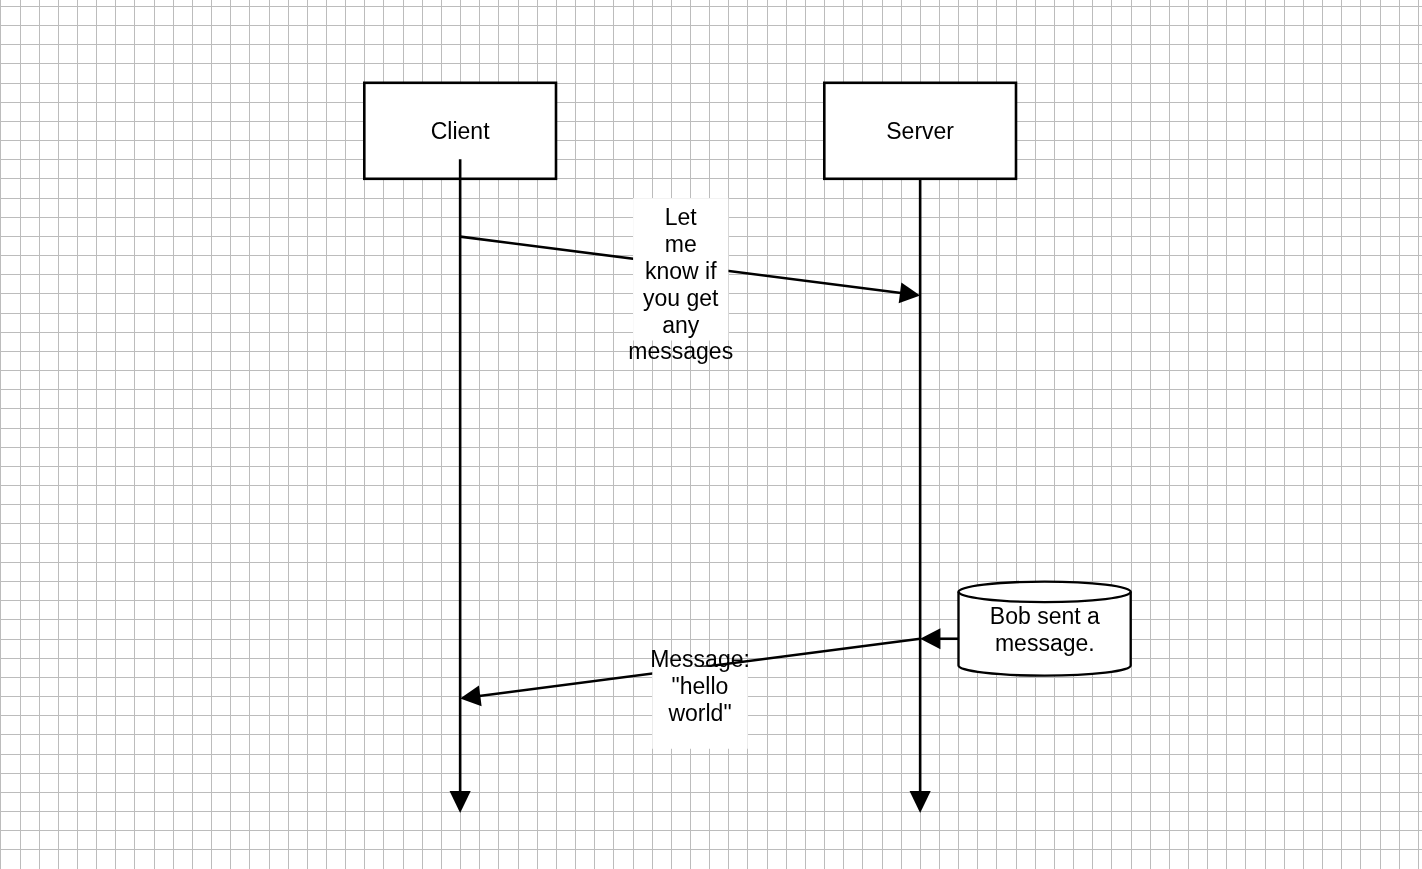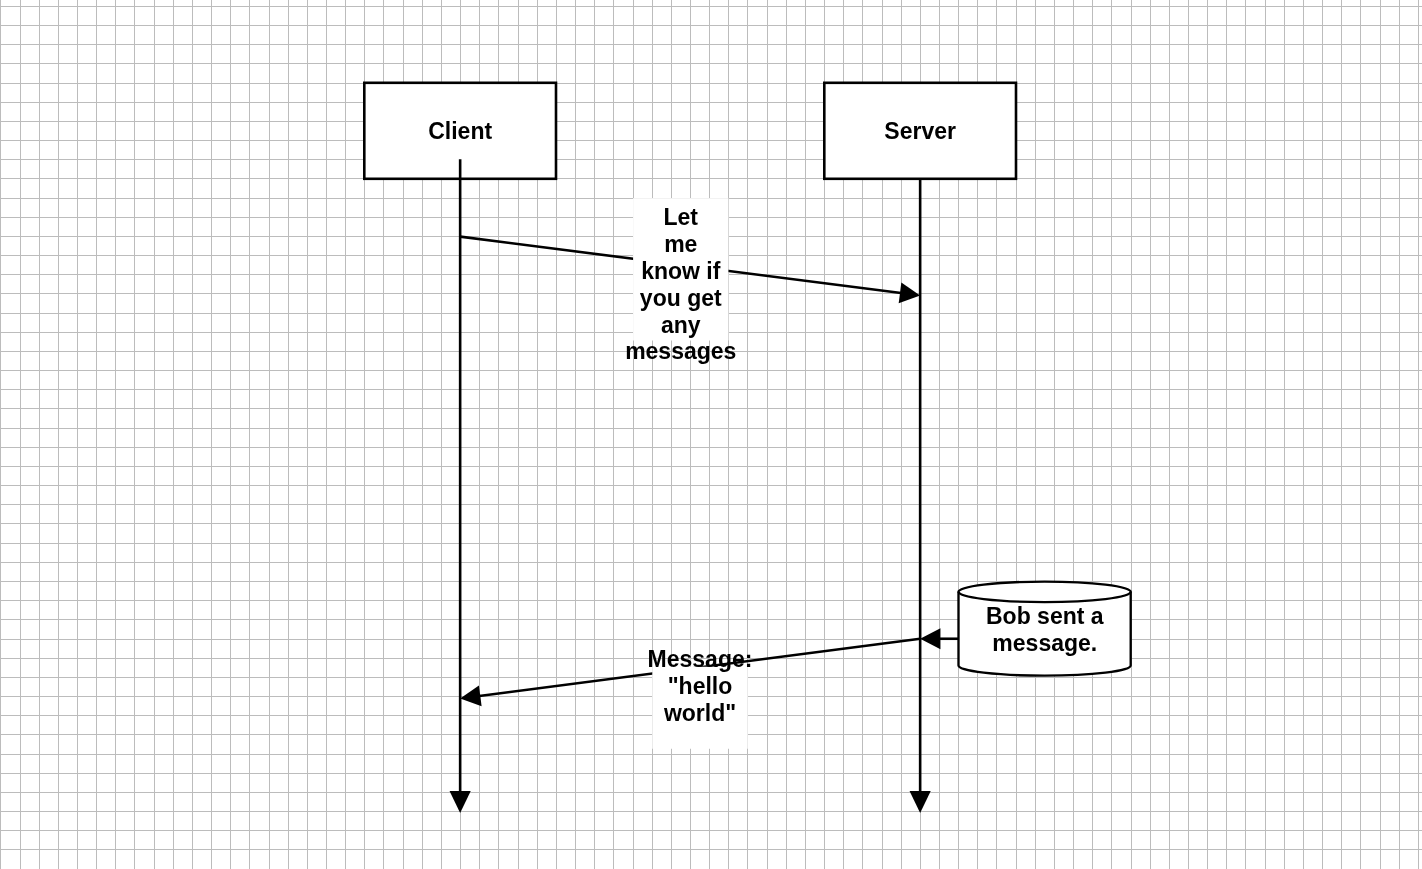--- a/index.html
+++ b/index.html
@@ -1,20 +1,20 @@
 <!DOCTYPE html>
 <html><head>
 <meta charset="utf-8">
 <title>Sequence Diagram</title>
 <style>
   html,body{margin:0;padding:0;}
   body{width:1422px;height:869px;overflow:hidden;background:#ffffff;
        font-family:"Liberation Sans",sans-serif;
        -webkit-font-smoothing:antialiased;}
-  #canvas{position:relative;width:1422px;height:869px;overflow:hidden;font-weight:bold;}
+  #canvas{position:relative;width:1422px;height:869px;overflow:hidden;}
   svg.layer{position:absolute;left:0;top:0;width:1422px;height:869px;
             will-change:transform;}
   text{font-family:"Liberation Sans",sans-serif;fill:#000000;}
 </style>
 </head>
 <body>
 
 <div id="canvas">
 
   <svg class="layer" id="grid-layer" width="1422" height="869" shape-rendering="crispEdges">

